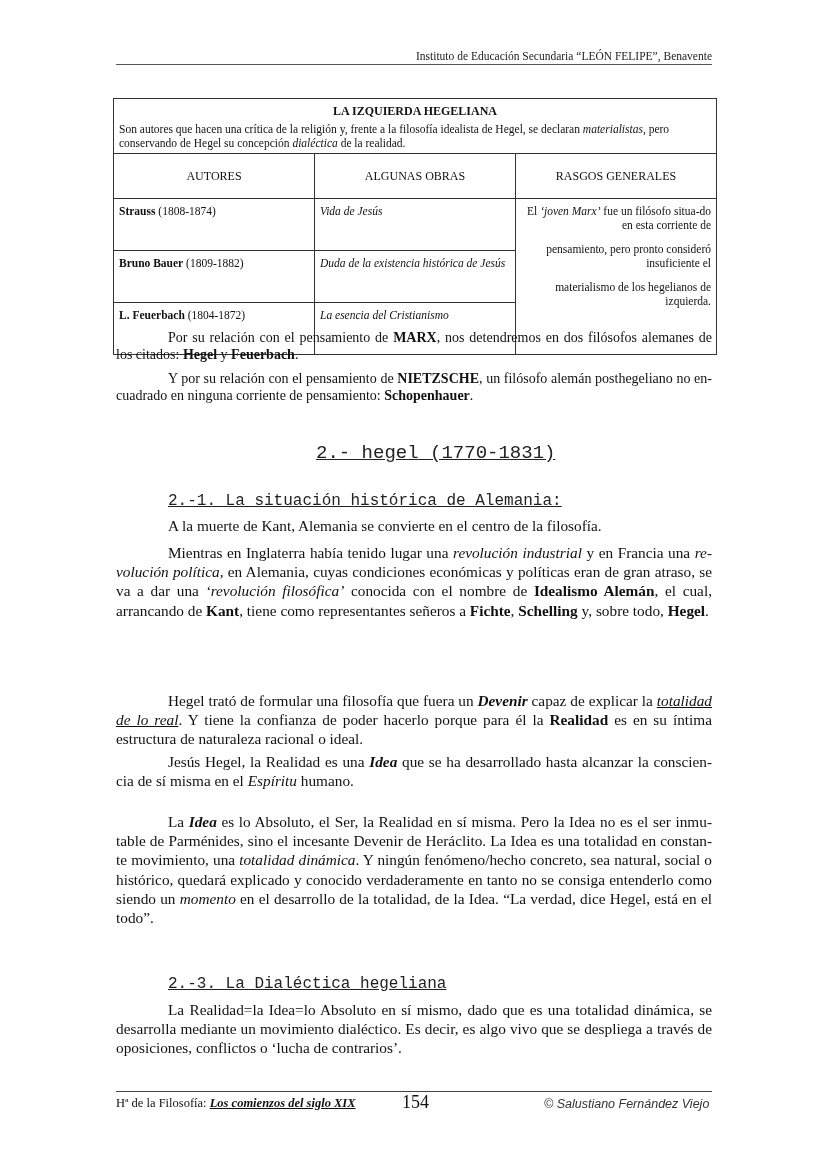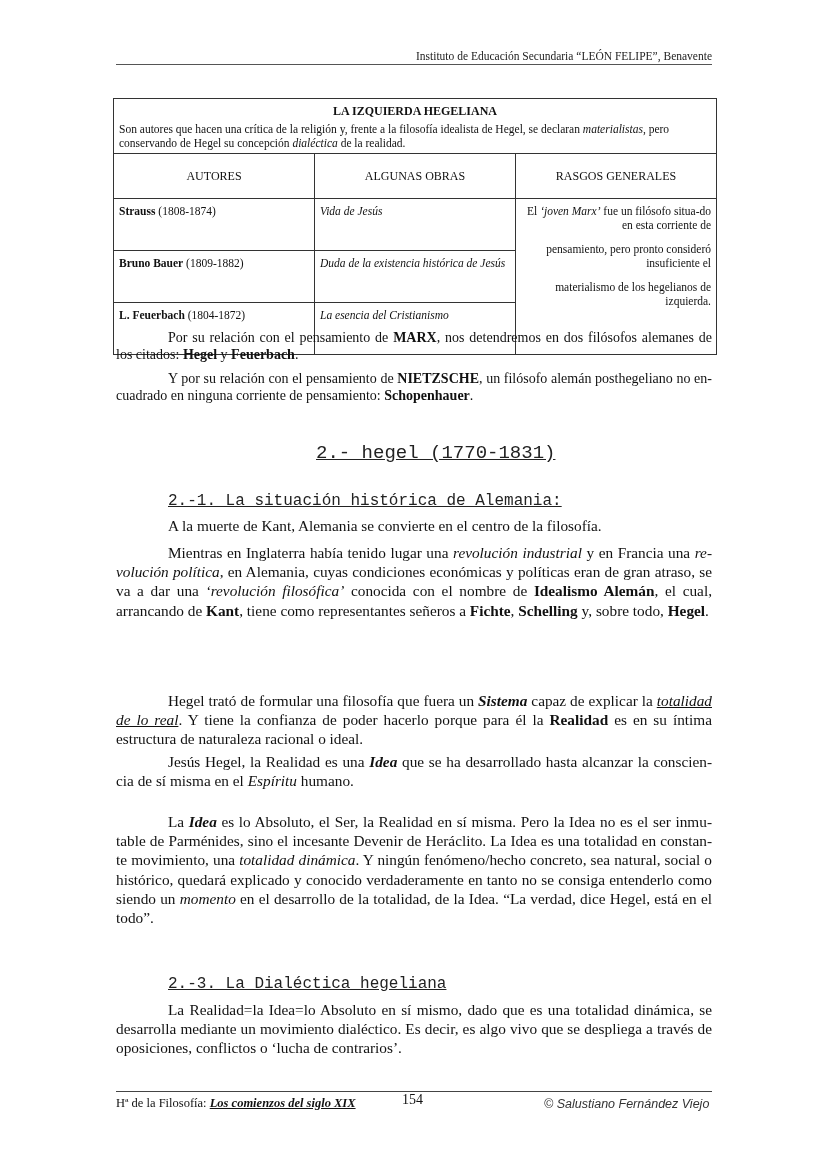--- a/index.html
+++ b/index.html
@@ -34,21 +34,21 @@
 
   .mono-title { position: absolute; font-family: "Liberation Mono", "DejaVu Sans Mono", monospace;
     text-decoration: underline; color: #222; white-space: nowrap; }
   .h-main { left: 316px; top: 442px; font-size: 19px; }
   .h-sub { left: 168px; font-size: 16px; }
 
   .footer-rule { position: absolute; left: 116px; top: 1091px; width: 596px; height: 0;
     border-top: 1.5px solid #444; }
   .footer-left { position: absolute; left: 116px; top: 1096px; font-size: 12.5px; }
   .footer-left .course { font-weight: bold; font-style: italic; text-decoration: underline; }
-  .footer-page { position: absolute; left: 402px; top: 1092px; font-size: 14px; }
+  .footer-page { position: absolute; left: 402px; top: 1092px; font-size: 18px; }
   .footer-right { position: absolute; left: 544px; top: 1097px; font-size: 12.5px;
     font-family: "Liberation Sans", sans-serif; font-style: italic; color: #333; }
 
   b { font-weight: bold; }
   i { font-style: italic; }
   .u { text-decoration: underline; }
 </style>
 </head>
 <body>
 
@@ -95,21 +95,21 @@
   <p class="para indent" style="top:370px;"><span>Y por su relación con el pensamiento de </span><b>NIETZSCHE</b><span>, un filósofo alemán posthegeliano no en-cuadrado en ninguna corriente de pensamiento: </span><b>Schopenhauer</b><span>.</span></p>
 
   <div class="mono-title h-main">2.- hegel (1770-1831)</div>
 
   <div class="mono-title h-sub" style="top:492px;text-align:right;">2.-1. La situación histórica de Alemania:</div>
   <p class="para big" style="top:516px; left:168px; width:544px;">A la muerte de Kant, Alemania se convierte en el centro de la filosofía.</p>
 
   <p class="para big indent" style="top:543px;"><span>Mientras en Inglaterra había tenido lugar una </span><i>revolución industrial</i><span> y en Francia una </span><i>re-volución política</i><span>, en Alemania, cuyas condiciones económicas y políticas eran de gran atraso, se va a dar una </span><i>‘revolución filosófica’</i><span> conocida con el nombre de </span><b>Idealismo Alemán</b><span>, el cual, arrancando de </span><b>Kant</b><span>, tiene como representantes señeros a </span><b>Fichte</b><span>, </span><b>Schelling</b><span> y, sobre todo, </span><b>Hegel</b><span>.</span></p>
 
 
-  <p class="para big indent" style="top:691px;"><span>Hegel trató de formular una filosofía que fuera un </span><b><i>Sistema</i></b><span> capaz de explicar la </span><i class="u">totalidad de lo real</i><span>. Y tiene la confianza de poder hacerlo porque para él la </span><b>Realidad</b><span> es en su íntima estructura de naturaleza racional o ideal.</span></p>
+  <p class="para big indent" style="top:691px;"><span>Hegel trató de formular una filosofía que fuera un </span><b><i>Devenir</i></b><span> capaz de explicar la </span><i class="u">totalidad de lo real</i><span>. Y tiene la confianza de poder hacerlo porque para él la </span><b>Realidad</b><span> es en su íntima estructura de naturaleza racional o ideal.</span></p>
 
   <p class="para big indent" style="top:752px;"><span>Jesús Hegel, la Realidad es una </span><b><i>Idea</i></b><span> que se ha desarrollado hasta alcanzar la conscien-cia de sí misma en el </span><i>Espíritu</i><span> humano.</span></p>
 
   <p class="para big indent" style="top:812px;"><span>La </span><b><i>Idea</i></b><span> es lo Absoluto, el Ser, la Realidad en sí misma. Pero la Idea no es el ser inmu-table de Parménides, sino el incesante Devenir de Heráclito. La Idea es una totalidad en constan-te movimiento, una </span><i>totalidad dinámica</i><span>. Y ningún fenómeno/hecho concreto, sea natural, social o histórico, quedará explicado y conocido verdaderamente en tanto no se consiga entenderlo como siendo un </span><i>momento</i><span> en el desarrollo de la totalidad, de la Idea. “La verdad, dice Hegel, está en el todo”.</span></p>
 
   <div class="mono-title h-sub" style="top:975px;">2.-3. La Dialéctica hegeliana</div>
 
   <p class="para big indent" style="top:1000px;">La Realidad=la Idea=lo Absoluto en sí mismo, dado que es una totalidad dinámica, se desarrolla mediante un movimiento dialéctico. Es decir, es algo vivo que se despliega a través de oposiciones, conflictos o ‘lucha de contrarios’.</p>
 
   <div class="footer-rule"></div>

